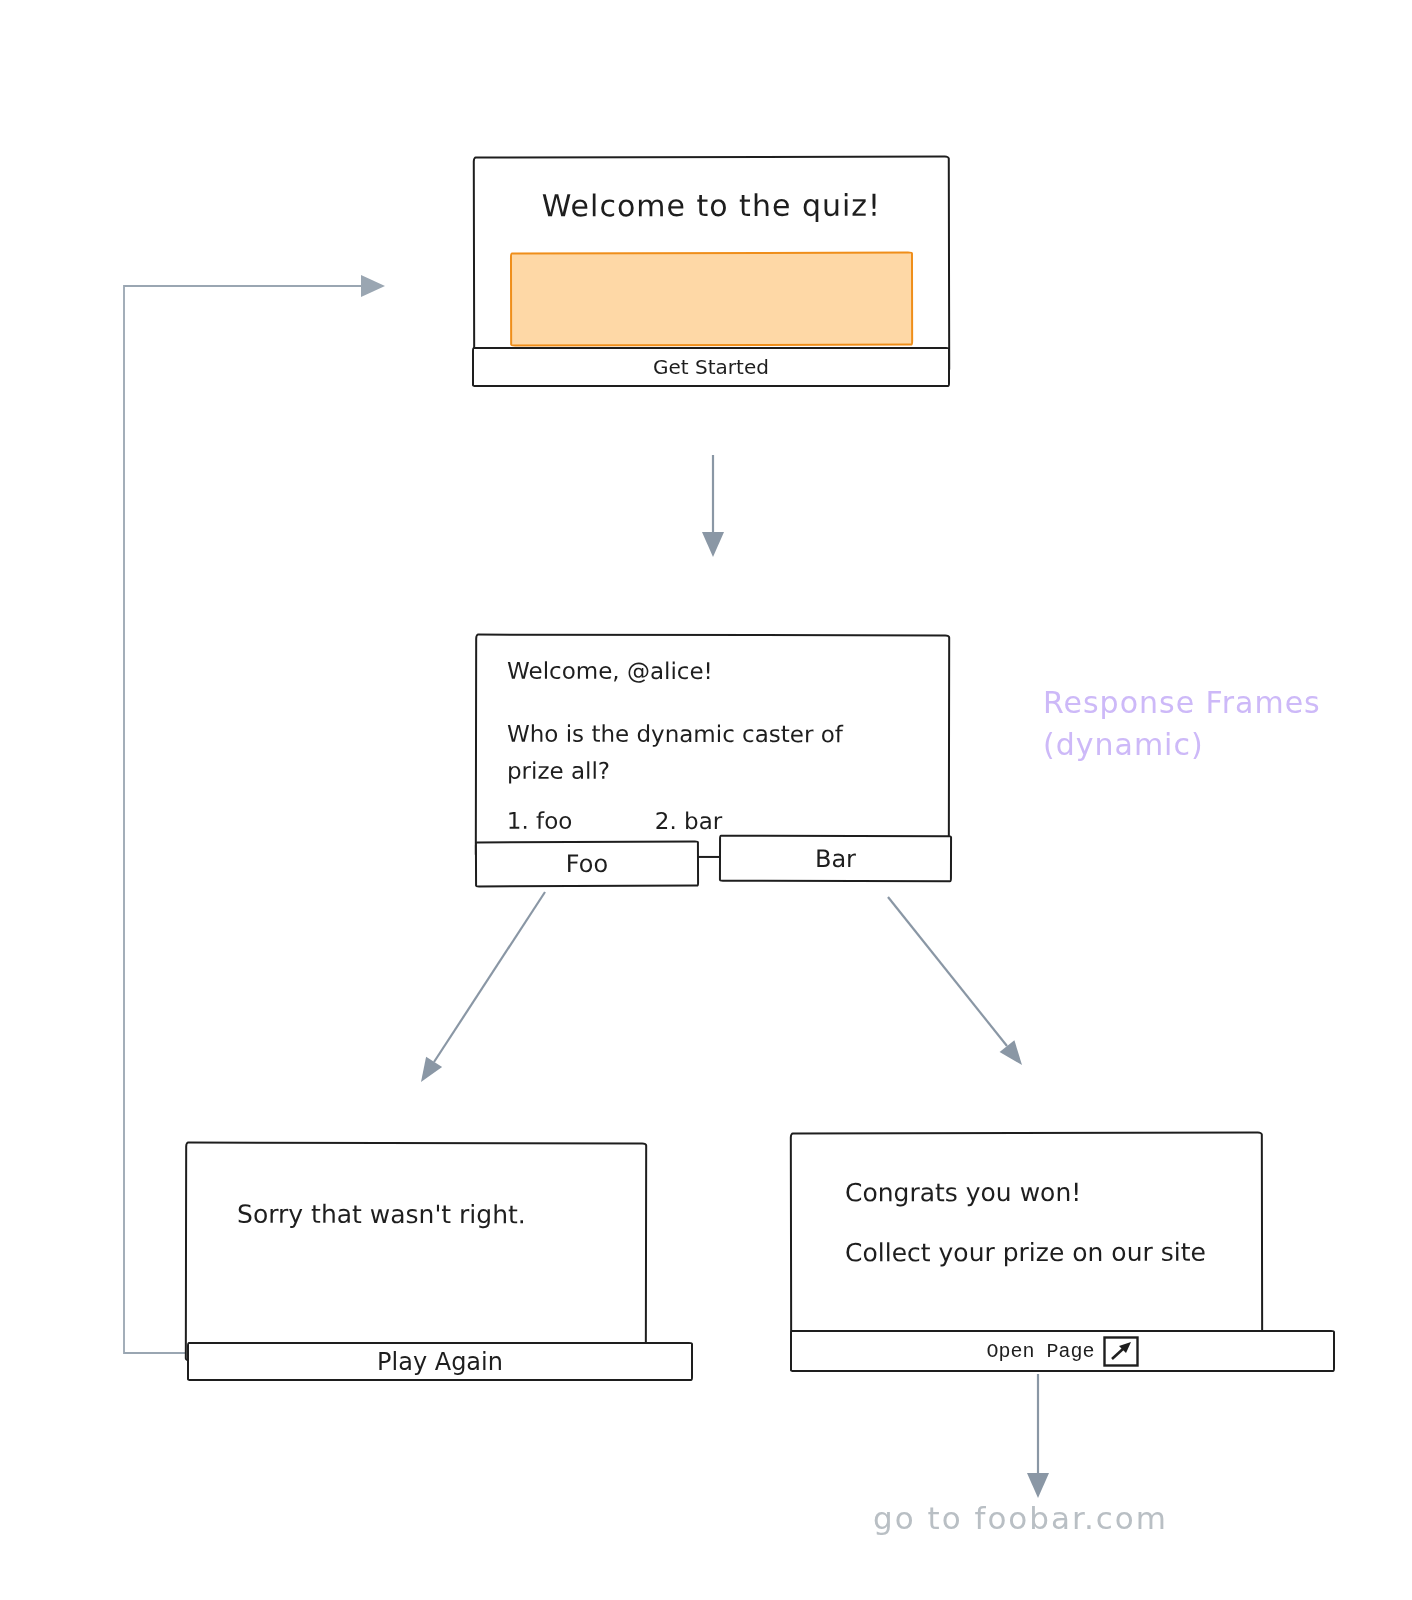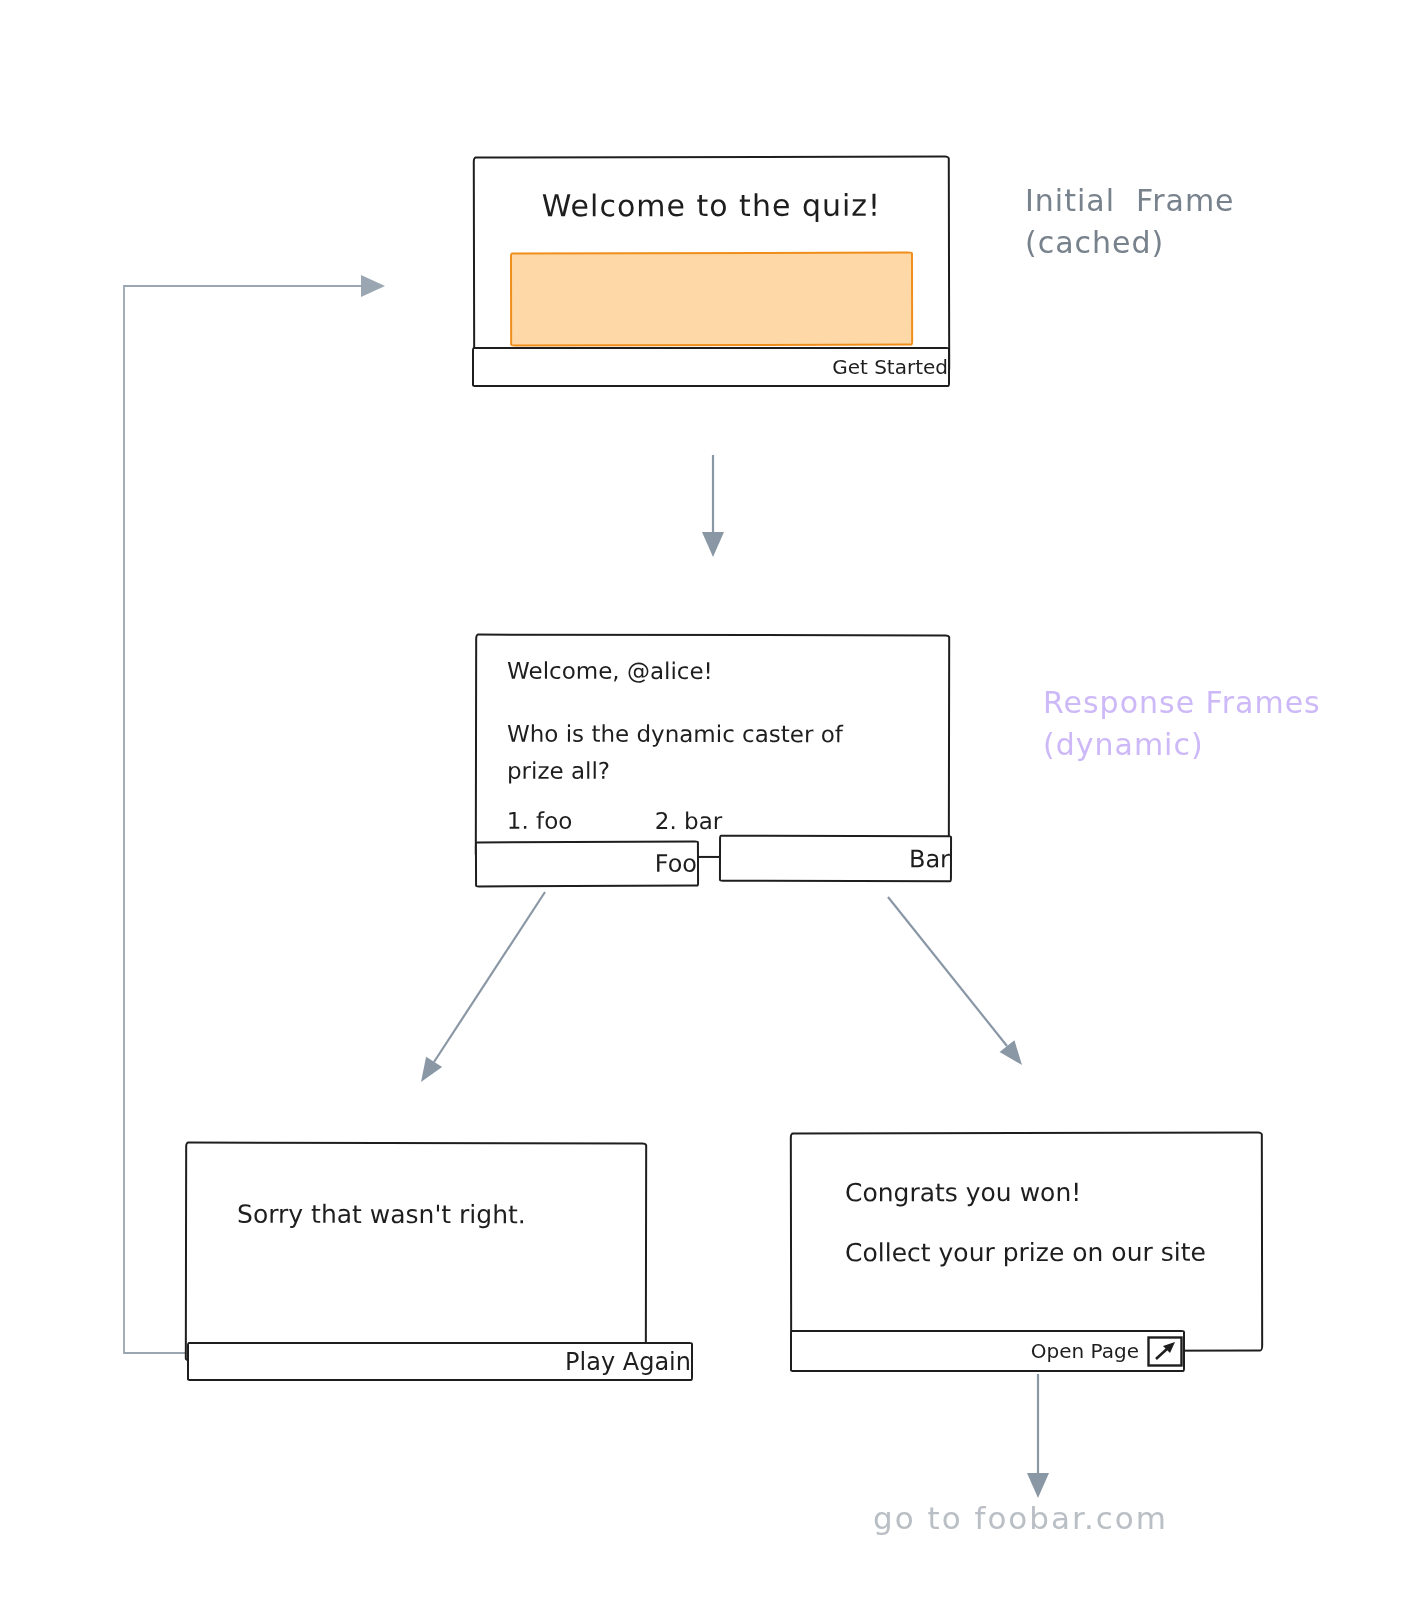--- a/index.html
+++ b/index.html
@@ -21,21 +21,21 @@
     background:#ffffff;
     border:2.5px solid var(--ink);
     border-radius:3px 5px 3px 6px / 5px 3px 6px 3px;
     margin-top:46px;
   }
   .sketch-btn{
     position:absolute;
     background:#ffffff;
     border:2.5px solid var(--ink);
     border-radius:2px 4px 2px 4px / 4px 2px 4px 2px;
-    display:flex;align-items:center;justify-content:flex-end;
+    display:flex;align-items:center;justify-content:center;
     font-size:21px;cursor:pointer;
   }
 
   
   .initial-frame{left:473px;top:110px;width:477px;height:219px;transform:rotate(-0.12deg);}
   .initial-title{position:absolute;left:0;top:30px;width:100%;text-align:center;font-size:30px;letter-spacing:1px;}
   .image-placeholder{
     position:absolute;left:35px;top:94px;width:403px;height:94px;
     background:var(--image-fill);
     border:2.5px solid var(--image-stroke);
@@ -55,21 +55,21 @@
 
   
   .wrong-frame{left:185px;top:1096px;width:462px;height:220px;transform:rotate(0.1deg);}
   .wrong-msg{position:absolute;left:50px;top:56px;font-size:25px;}
   .play-again{left:187px;top:1342px;width:506px;height:39px;font-size:24px;}
 
   
   .win-frame{left:790px;top:1086px;width:473px;height:220px;transform:rotate(-0.1deg);}
   .win-msg-1{position:absolute;left:53px;top:44px;font-size:25px;}
   .win-msg-2{position:absolute;left:53px;top:104px;font-size:25px;}
-  .open-page{left:790px;top:1330px;width:395px;height:42px;font-size:20px;gap:8px;}
+  .open-page{left:790px;top:1330px;width:545px;height:42px;font-size:20px;gap:8px;font-family:Liberation Mono, monospace;}
 
   
   .annotation{position:absolute;font-size:30px;line-height:42px;white-space:pre;letter-spacing:1px;}
   .annotation-initial{left:1025px;top:180px;color:var(--label-gray);}
   .annotation-response{left:1043px;top:682px;color:var(--label-purple);}
   .footer-link{position:absolute;left:873px;top:1500px;font-size:31px;letter-spacing:2px;color:var(--footer-gray);}
 
   
   .arrow-layer{position:absolute;left:0;top:0;width:1412px;height:1600px;pointer-events:none;}
   .arrow-line{stroke:var(--arrow);stroke-width:2.2;fill:none;}
@@ -113,21 +113,20 @@
   </svg>
 
   <div class="sketch-box initial-frame">
     <div class="initial-title">Welcome to the quiz!</div>
     <div class="image-placeholder"></div>
   </div>
   <div class="sketch-btn get-started">
     <span>Get Started</span>
   </div>
 
-  <div class="annotation annotation-initial"><span>Initial  Frame</span><br><span>(cached)</span></div>
 
   <div class="sketch-box question-frame">
     <div class="q-greeting">Welcome, @alice!</div>
     <div class="q-question"><span>Who is the dynamic caster of</span><br><span>prize all?</span></div>
     <div class="q-option q-option-1">1. foo</div>
     <div class="q-option q-option-2">2. bar</div>
   </div>
   <div class="sketch-btn foo-btn">
     <span>Foo</span>
   </div>

